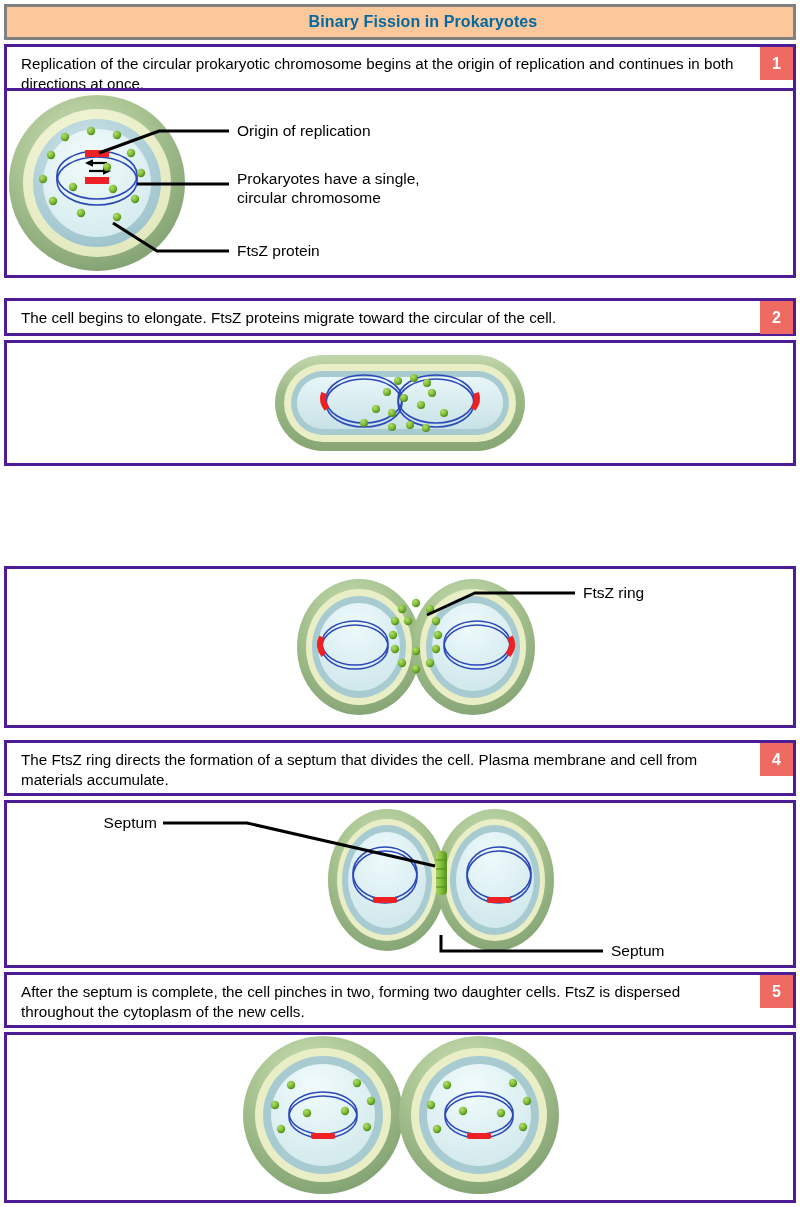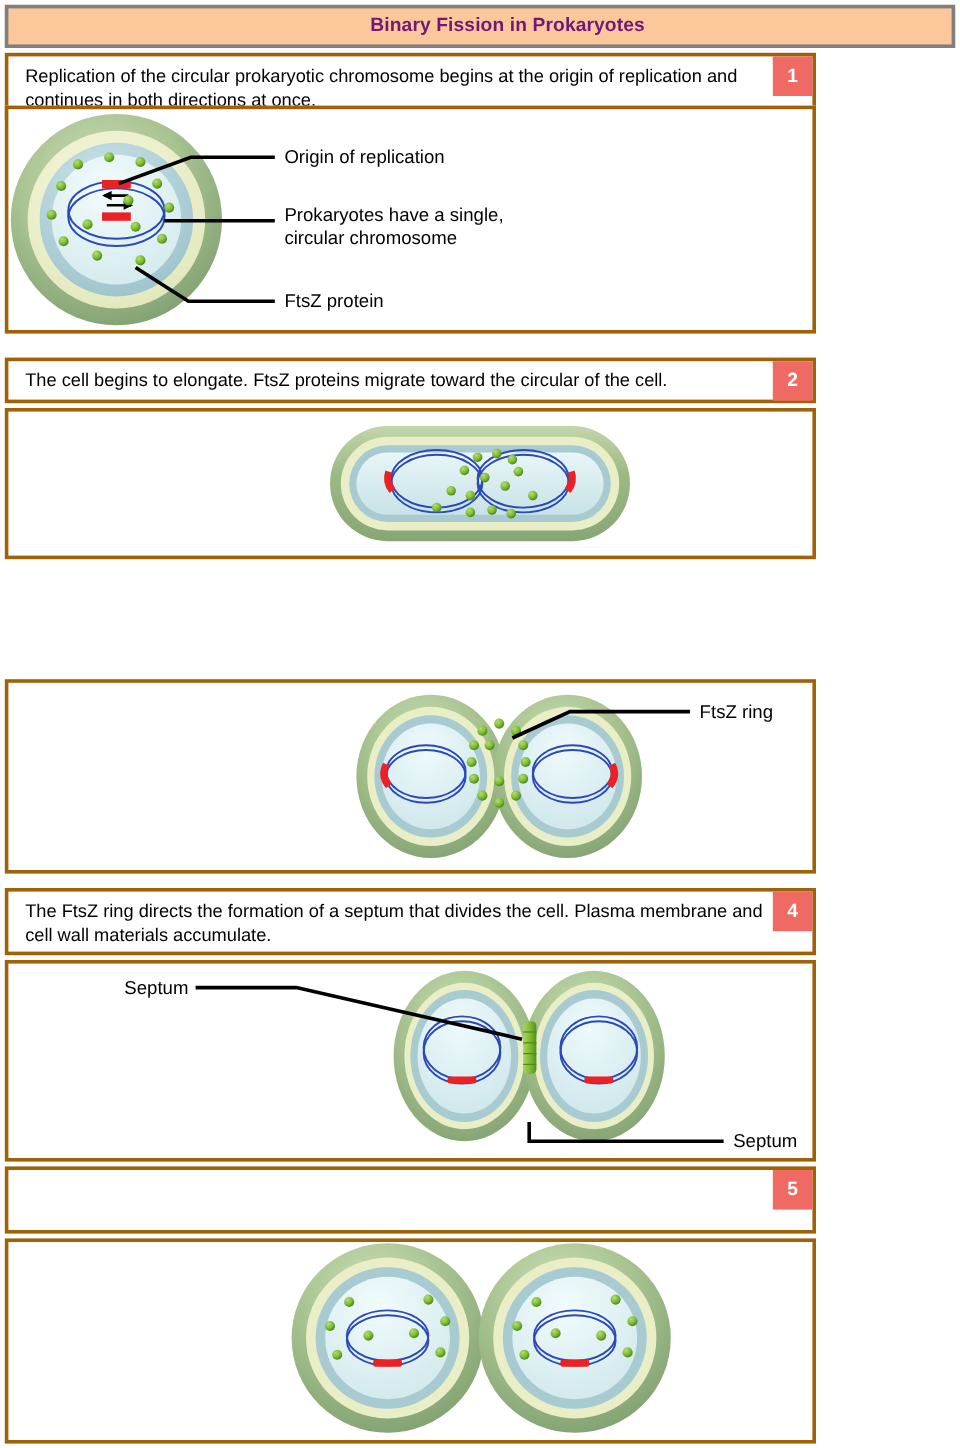--- a/index.html
+++ b/index.html
@@ -33,30 +33,30 @@
     border: 3px solid #808080;
     box-sizing: border-box;
     display: flex;
     align-items: center;
     justify-content: center;
   }
   .title-text {
     font-size: 16px;
     font-weight: bold;
     letter-spacing: 0.1px;
-    color: #701a75;
+    color: #0369a1;
     padding-left: 46px;
   }
 
   
   .panel {
     position: absolute;
     left: 4px;
-    width: 676px;
-    border: 3px solid #a16207;
+    width: 792px;
+    border: 3px solid #4c1d95;
     box-sizing: border-box;
     background: #ffffff;
   }
   .caption-panel {
     padding: 7px 40px 7px 14px;
   }
   .caption-text {
     font-size: 15.2px;
     line-height: 20px;
     color: #000;
@@ -314,21 +314,21 @@
       </g>
 
       <g stroke="#000" stroke-width="3" fill="none">
         <path d="M404 46 L452 24 L552 24"></path>
       </g>
       <text class="lbl" x="560" y="29">FtsZ ring</text>
     </svg>
   </div>
 
   <div class="panel caption-panel" style="top:740px; height:56px;">
-    <div class="caption-text">The FtsZ ring directs the formation of a septum that divides the cell. Plasma membrane and cell wall materials accumulate.</div>
+    <div class="caption-text">The FtsZ ring directs the formation of a septum that divides the cell. Plasma membrane and cell from materials accumulate.</div>
     <div class="step-badge">4</div>
   </div>
 
   <div class="panel art-panel" style="top:800px; height:168px;padding-left:40px;">
     <svg width="786" height="162" viewBox="0 0 786 162" xmlns="http://www.w3.org/2000/svg">
       <defs>
         <radialGradient id="g4wall" cx="45%" cy="28%" r="75%">
           <stop offset="0%" stop-color="#cadfb3"></stop>
           <stop offset="55%" stop-color="#a4c08d"></stop>
           <stop offset="100%" stop-color="#84a374"></stop>
@@ -387,20 +387,21 @@
       <g stroke="#000" stroke-width="3" fill="none">
         <path d="M116 20 L200 20 L388 63"></path>
         <path d="M394 132 L394 148 L556 148"></path>
       </g>
       <text class="lbl" x="110" y="25" text-anchor="end">Septum</text>
       <text class="lbl" x="564" y="153">Septum</text>
     </svg>
   </div>
 
   <div class="panel caption-panel" style="top:972px; height:56px;">
+    <div class="caption-text">After the septum is complete, the cell pinches in two, forming two daughter cells. FtsZ is dispersed throughout the cytoplasm of the new cells.</div>
     <div class="step-badge">5</div>
   </div>
 
   <div class="panel art-panel" style="top:1032px; height:171px;">
     <svg width="786" height="165" viewBox="0 0 786 165" xmlns="http://www.w3.org/2000/svg">
       <defs>
         <radialGradient id="g5wall" cx="42%" cy="26%" r="76%">
           <stop offset="0%" stop-color="#cde1b6"></stop>
           <stop offset="55%" stop-color="#a4c08d"></stop>
           <stop offset="100%" stop-color="#83a273"></stop>

